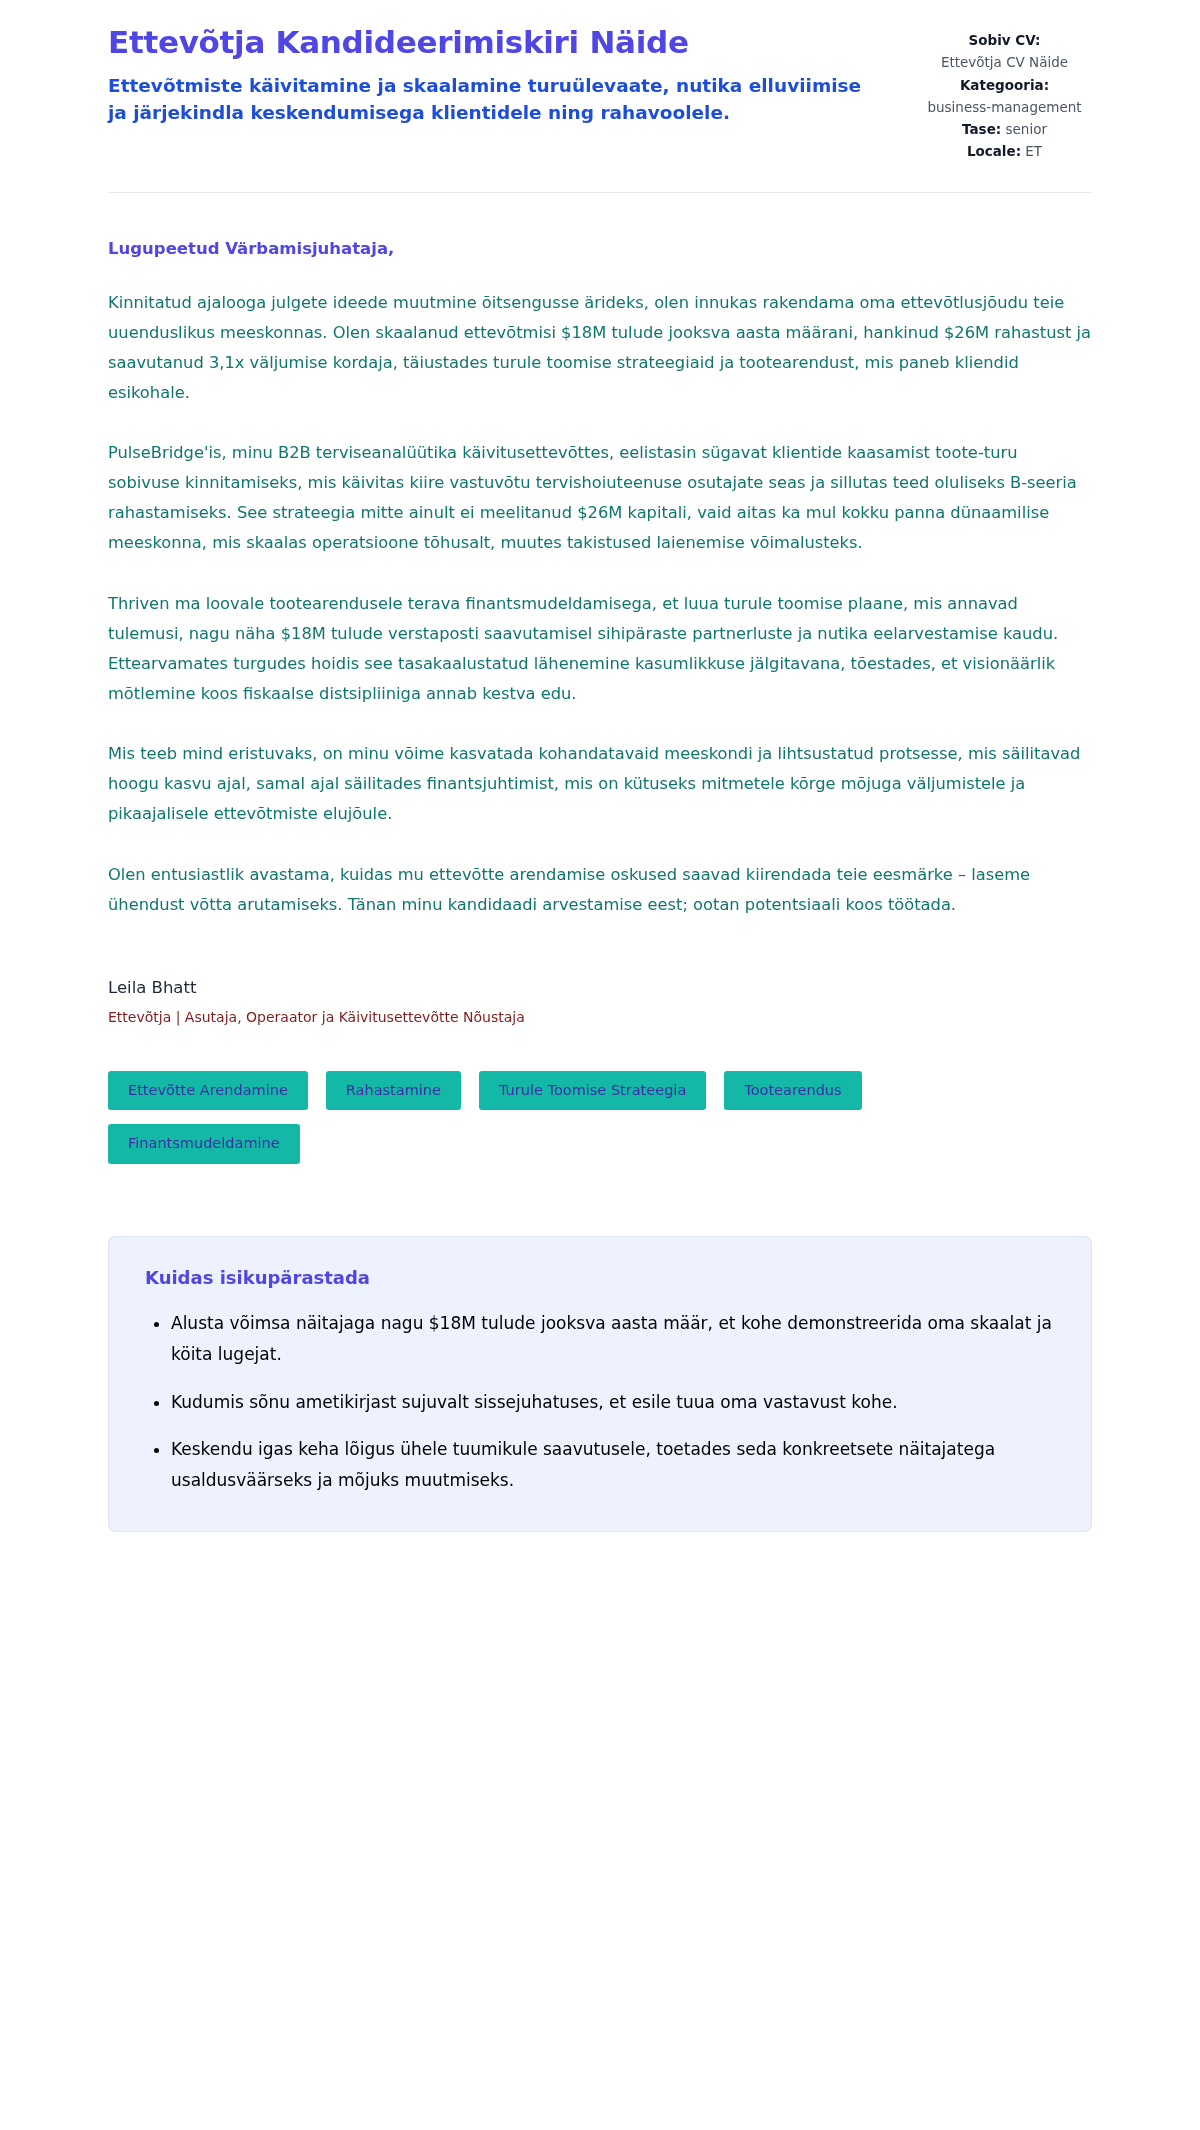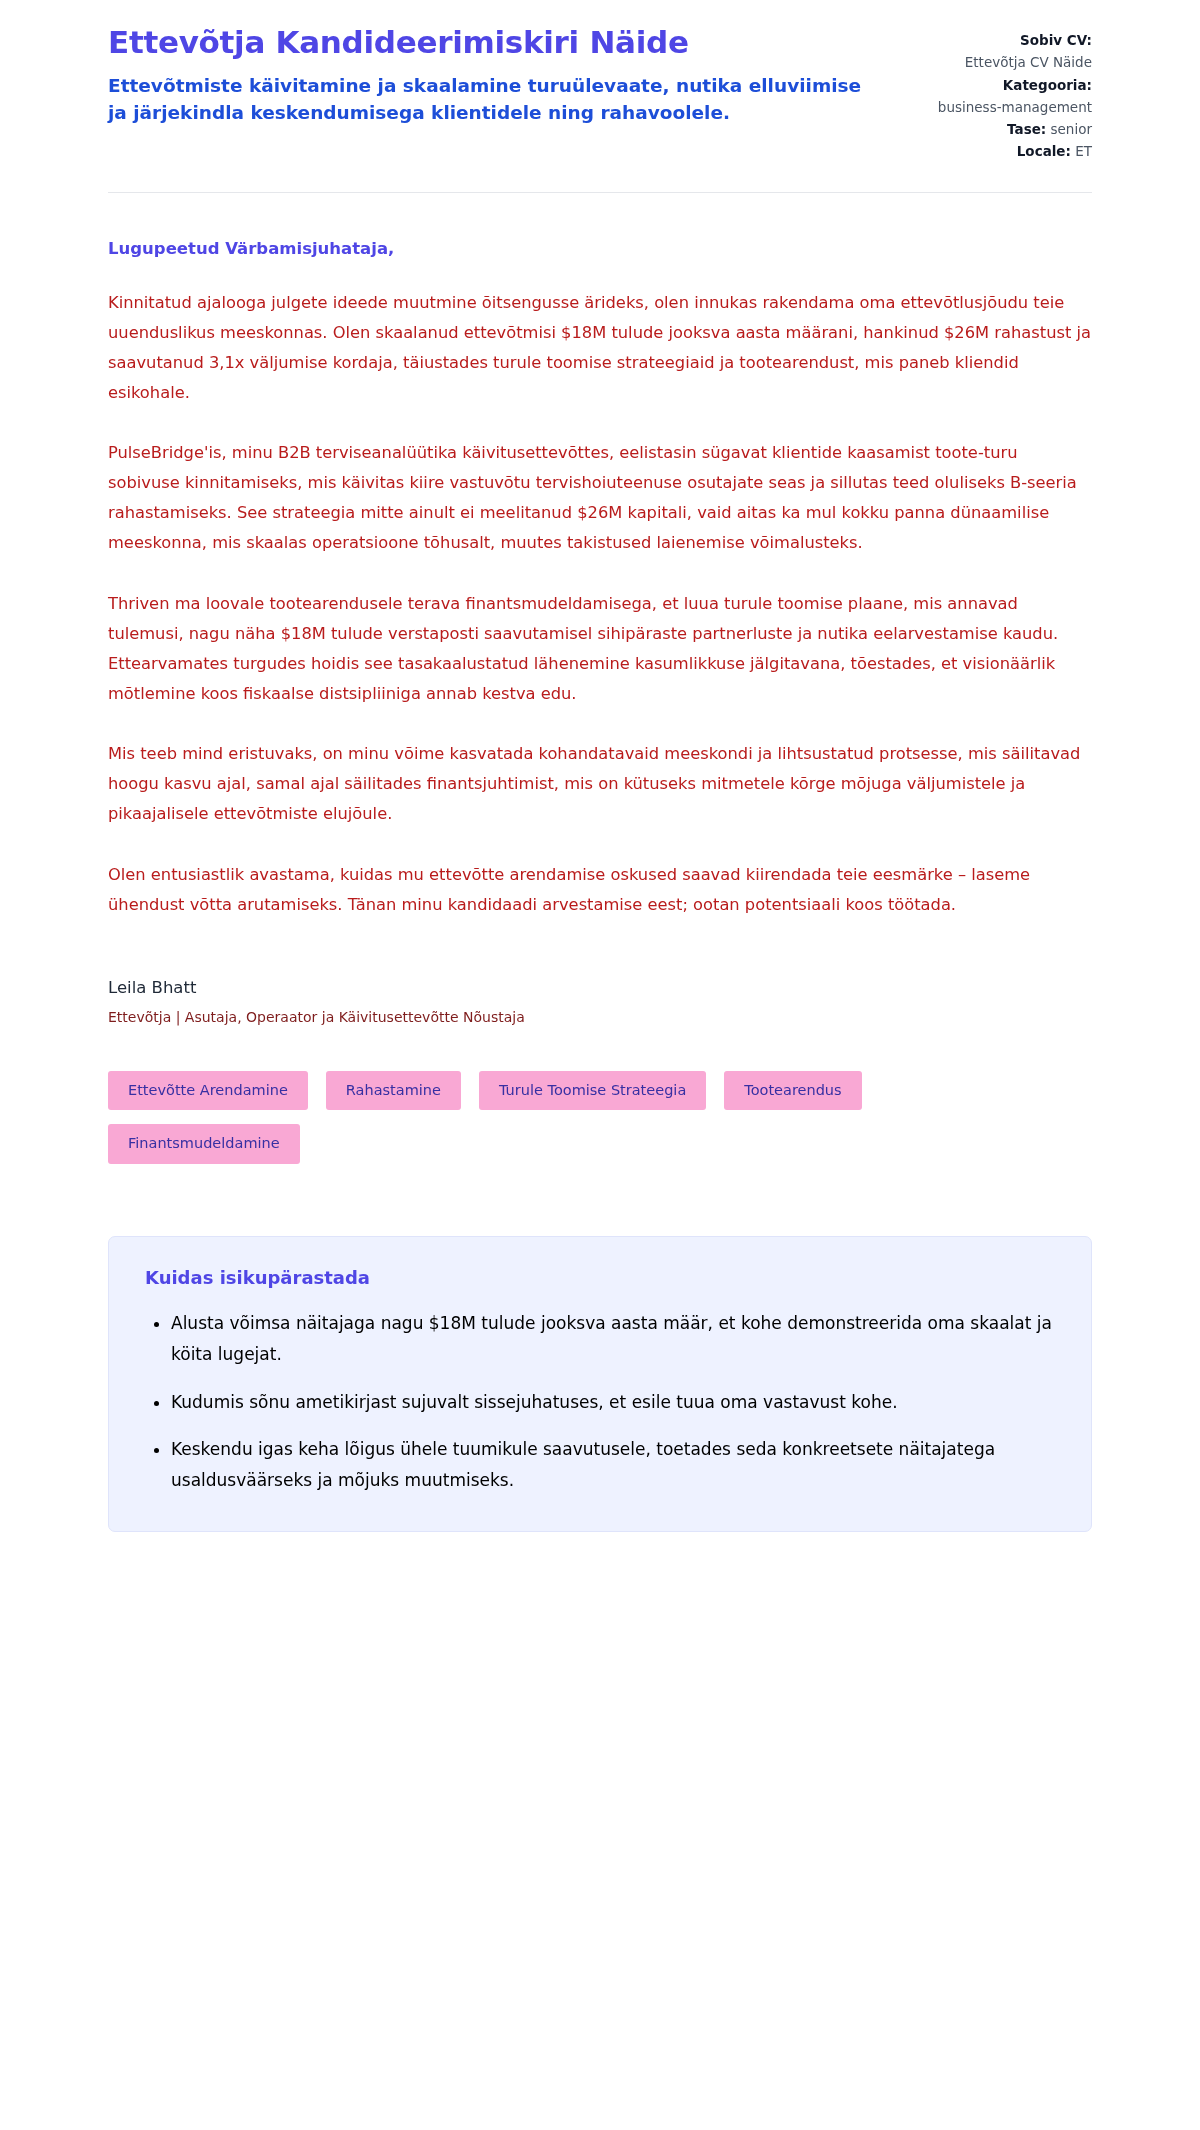--- a/index.html
+++ b/index.html
@@ -47,39 +47,39 @@
   }
   .header-right {
     flex: 0 0 auto;
     text-align: right;
     font-size: 13.5px;
     line-height: 1.5;
     color: #4b5563;
     padding-top: 6px;
     width: 175px;
   }
-  .meta-row { margin-bottom: 2px; }
+  .meta-row { margin-bottom: 2px; text-align: center; }
   .meta-label { font-weight: bold; color: #111827; }
   .meta-value { color: #4b5563; }
   .divider {
     border: 0;
     border-top: 1px solid #e5e7eb;
     margin: 0 0 46px 0;
   }
   .letter { padding: 0 0 0 0; }
   .salutation {
     color: #4f46e5;
     font-weight: bold;
     font-size: 16.5px;
     margin: 0 0 30px 0;
   }
   .letter p.body-par {
     font-size: 16.3px;
     line-height: 1.85;
-    color: #b91c1c;
+    color: #0f766e;
     margin: 0 0 30px 0;
     max-width: 1000px;
   }
   .sig-block { margin-top: 58px; }
   .sig-name {
     font-size: 16.5px;
     font-weight: normal;
     color: #1f2937;
     margin: 0 0 12px 0;
   }
@@ -89,21 +89,21 @@
     margin: 0;
   }
   .tags {
     margin-top: 46px;
     display: flex;
     flex-wrap: wrap;
     gap: 14px 18px;
     max-width: 820px;
   }
   .tag {
-    background: #f9a8d4;
+    background: #14b8a6;
     color: #3730a3;
     border-radius: 3px;
     font-size: 14.5px;
     padding: 11px 20px;
     display: inline-block;
     line-height: 1.2;
   }
   .tips {
     margin-top: 72px;
     background: #eef2ff;

